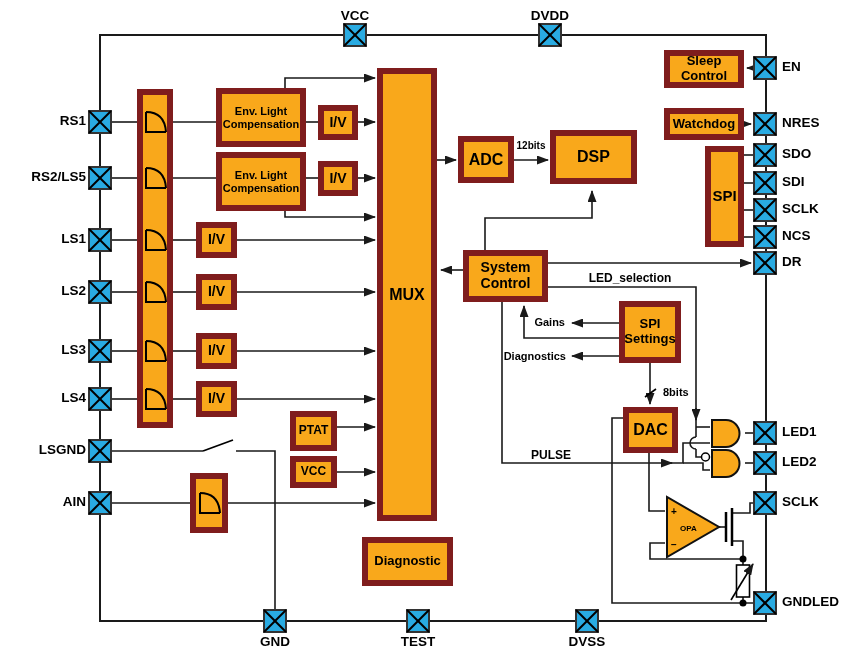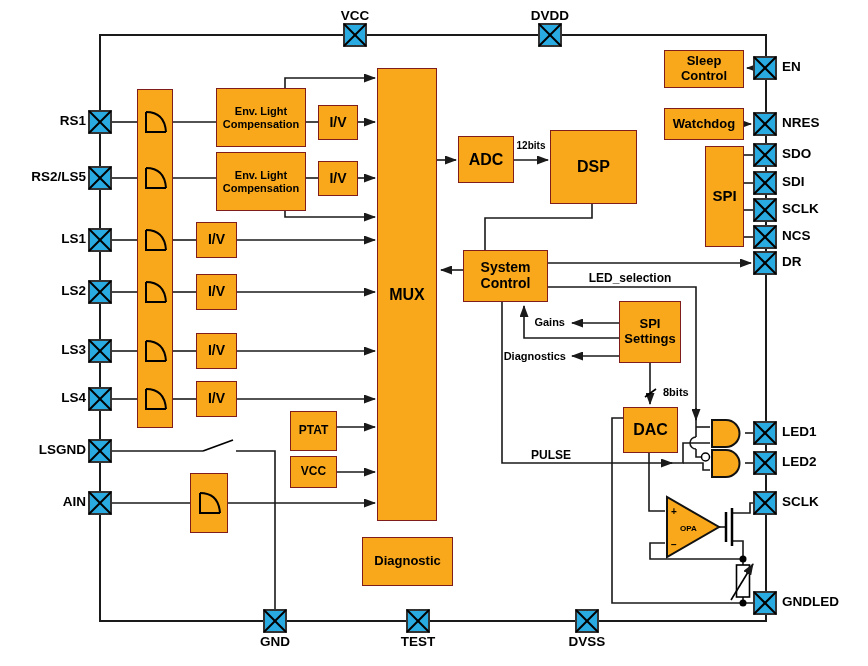--- a/index.html
+++ b/index.html
@@ -8,21 +8,21 @@
     --line:#1a1a1a;
   }
   html,body{margin:0;padding:0;background:#fff;}
   #stage{
     position:relative;width:868px;height:666px;background:#fff;
     font-family:"Liberation Sans", sans-serif;color:#000;overflow:hidden;
   }
   svg.layer{position:absolute;left:0;top:0;pointer-events:none;}
   .block{
     position:absolute;box-sizing:border-box;
-    background:var(--block);border:1px solid #7f1d1d;
+    background:var(--block);border:6px solid #7f1d1d;
     display:flex;align-items:center;justify-content:center;
     text-align:center;font-weight:bold;line-height:1.12;z-index:2;
   }
   .lbl{position:absolute;font-weight:bold;z-index:4;white-space:nowrap;}
   .lbl.c{text-align:center;}
   .lbl.r{text-align:right;}
   .pinlbl{font-size:13.5px;}
   .small{font-size:11px;}
   .fill-block{fill:var(--block);stroke:#111;stroke-width:2;}
   .wire{fill:none;stroke:var(--line);stroke-width:1.6;}
@@ -140,21 +140,21 @@
   <div class="block" style="left:196px;top:381px;width:41px;height:36px;font-size:14px">
       <span>I/V</span>
     </div>
 
   <div class="block" style="left:377px;top:68px;width:60px;height:453px;font-size:16px">
       <span>MUX</span>
     </div>
   <div class="block" style="left:458px;top:136px;width:56px;height:47px;font-size:16px">
       <span>ADC</span>
     </div>
-  <div class="block" style="left:550px;top:130px;width:87px;height:74px;font-size:16px">
+  <div class="block" style="left:550px;top:130px;width:87px;height:54px;font-size:16px">
       <span>DSP</span>
     </div>
   <div class="block" style="left:463px;top:250px;width:85px;height:52px;font-size:14px">
       <span>System Control</span>
     </div>
   <div class="block" style="left:619px;top:301px;width:62px;height:62px;font-size:13px">
       <span>SPI Settings</span>
     </div>
   <div class="block" style="left:705px;top:146px;width:39px;height:101px;font-size:15px">
       <span>SPI</span>

